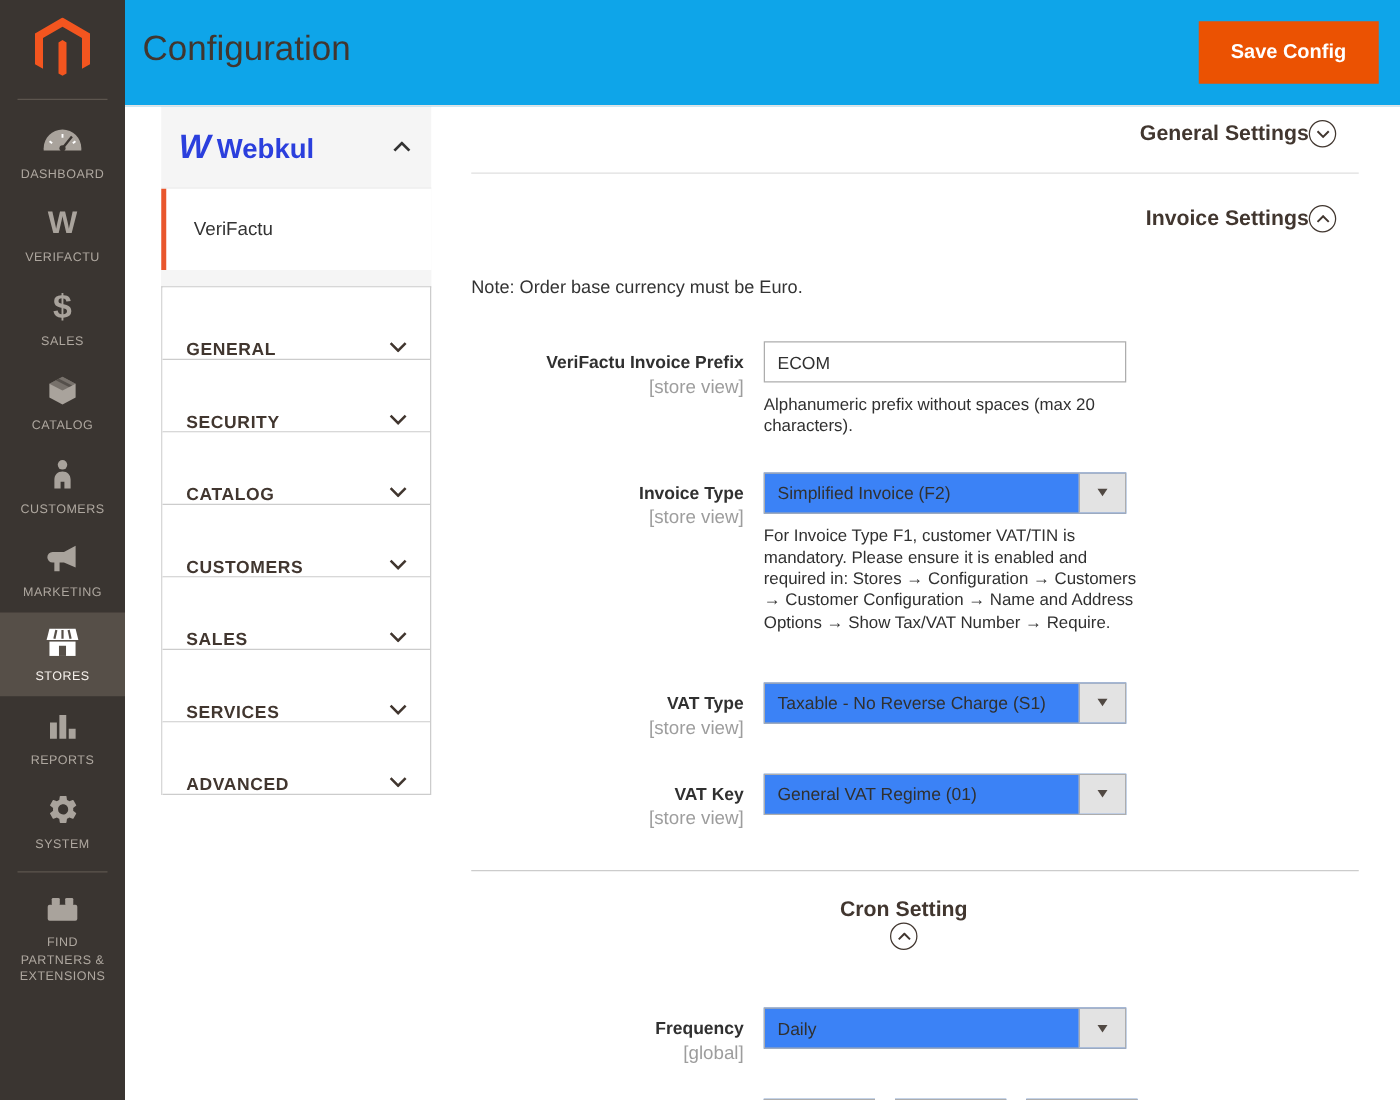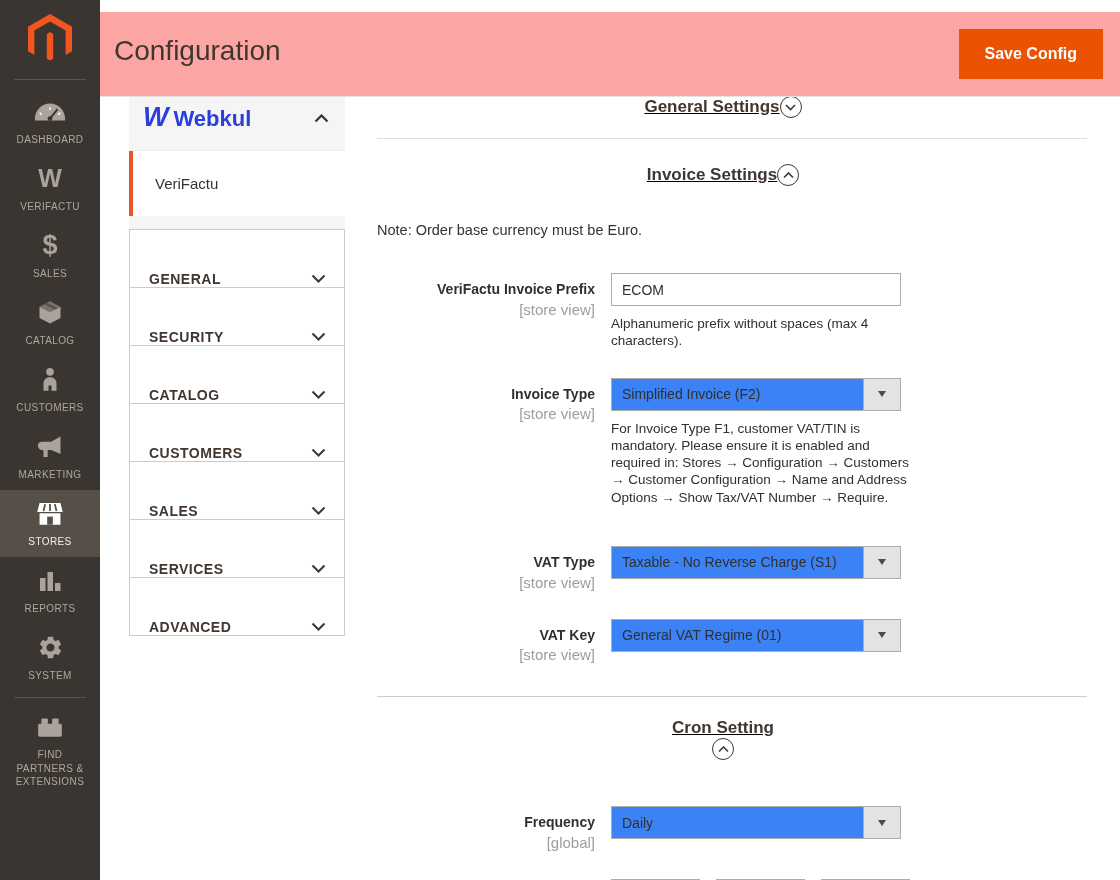--- a/index.html
+++ b/index.html
@@ -15,21 +15,21 @@
                min-height:67px; padding:8px 4px; cursor:pointer; }
   .menu-item .ic { height:30px; display:flex; align-items:center; justify-content:center; }
   .menu-item .mi-label { margin-top:6px; font-size:10px; letter-spacing:.4px; color:#aea79f;
                text-align:center; line-height:1.35; max-width:84px; }
   .menu-item.selected { background:#564f48; }
   .menu-item.selected .mi-label { color:#f6f1ec; }
   .glyph { font-weight:bold; color:#a9a39c; }
   .sb-divider { border-top:1px solid #5c554e; margin:6px 14px; }
 
   
-  .header { position:absolute; left:96px; top:12px; width:1024px; height:85px; background:#fca5a5;
+  .header { position:absolute; left:96px; top:0; width:1024px; height:85px; background:#0ea5e9;
             border-bottom:1px solid #e3e3e3; z-index:4; }
   .page-title { position:absolute; left:18px; top:23px; font-size:28px; font-weight:400; color:#41362f; }
   .save-btn { position:absolute; right:17px; top:17px; height:50px; padding:0 26px; background:#eb5202;
               border:none; color:#fff; font-family:inherit; font-size:16px; font-weight:700; cursor:pointer; }
 
   
   .config-nav { position:absolute; left:129px; top:85px; width:216px; }
   .vendor-panel { background:#f5f5f5; }
   .vendor-head { height:66px; display:flex; align-items:center; justify-content:space-between;
                  padding:0 16px 0 14px; cursor:pointer; border-bottom:1px solid #ececec; }
@@ -39,21 +39,21 @@
   .verifactu-item { height:65px; background:#fff; border-left:4px solid #e9562c; display:flex;
                     align-items:center; padding-left:22px; font-size:15px; color:#333; cursor:pointer; }
   .nav-gap { height:13px; background:#f5f5f5; }
   .accordion { border:1px solid #ccc; border-bottom:none; margin-top:0; }
   .acc-item { height:58px; background:#fff; border-bottom:1px solid #ccc; display:flex;
               align-items:flex-end; justify-content:space-between; padding:0 18px 0 19px; cursor:pointer; }
   .acc-label { font-size:14px; font-weight:700; color:#41362f; letter-spacing:.5px; }
 
   
   .content { position:absolute; left:377px; top:85px; width:710px; }
-  .sec-head { display:flex; align-items:center; justify-content:center; padding-right:18px;text-decoration:underline; }
+  .sec-head { display:flex; align-items:center; justify-content:flex-end; padding-right:18px; }
   .sec-head h2 { font-size:17px; font-weight:700; color:#41362f; }
   .circle-chev { width:22px; height:22px; border:1px solid #41362f; border-radius:50%;
                  display:flex; align-items:center; justify-content:center; cursor:pointer; background:#fff; }
   .sec-head.general { margin-top:11px; }
   .sec-divider { border-top:1px solid #e0e0e0; margin-top:20px; }
   .sec-head.invoice { margin-top:25px; }
   .note { margin-top:36px; font-size:14.5px; color:#333; }
   .form { margin-top:35px; }
   .frow { display:flex; margin-bottom:28px; }
   .frow.mb-lg { margin-bottom:40px; }
@@ -301,21 +301,21 @@
 
       <div class="form">
 
         <div class="frow">
           <div class="flabel">
             <div class="lbl">VeriFactu Invoice Prefix</div>
             <div class="scope">[store view]</div>
           </div>
           <div class="fvalue">
             <input class="text-input" type="text" value="ECOM" style="">
-            <div class="comment">Alphanumeric prefix without spaces (max 4 characters).</div>
+            <div class="comment">Alphanumeric prefix without spaces (max 20 characters).</div>
           </div>
         </div>
 
         <div class="frow mb-lg">
           <div class="flabel">
             <div class="lbl">Invoice Type</div>
             <div class="scope">[store view]</div>
           </div>
           <div class="fvalue">
             <div class="select">

